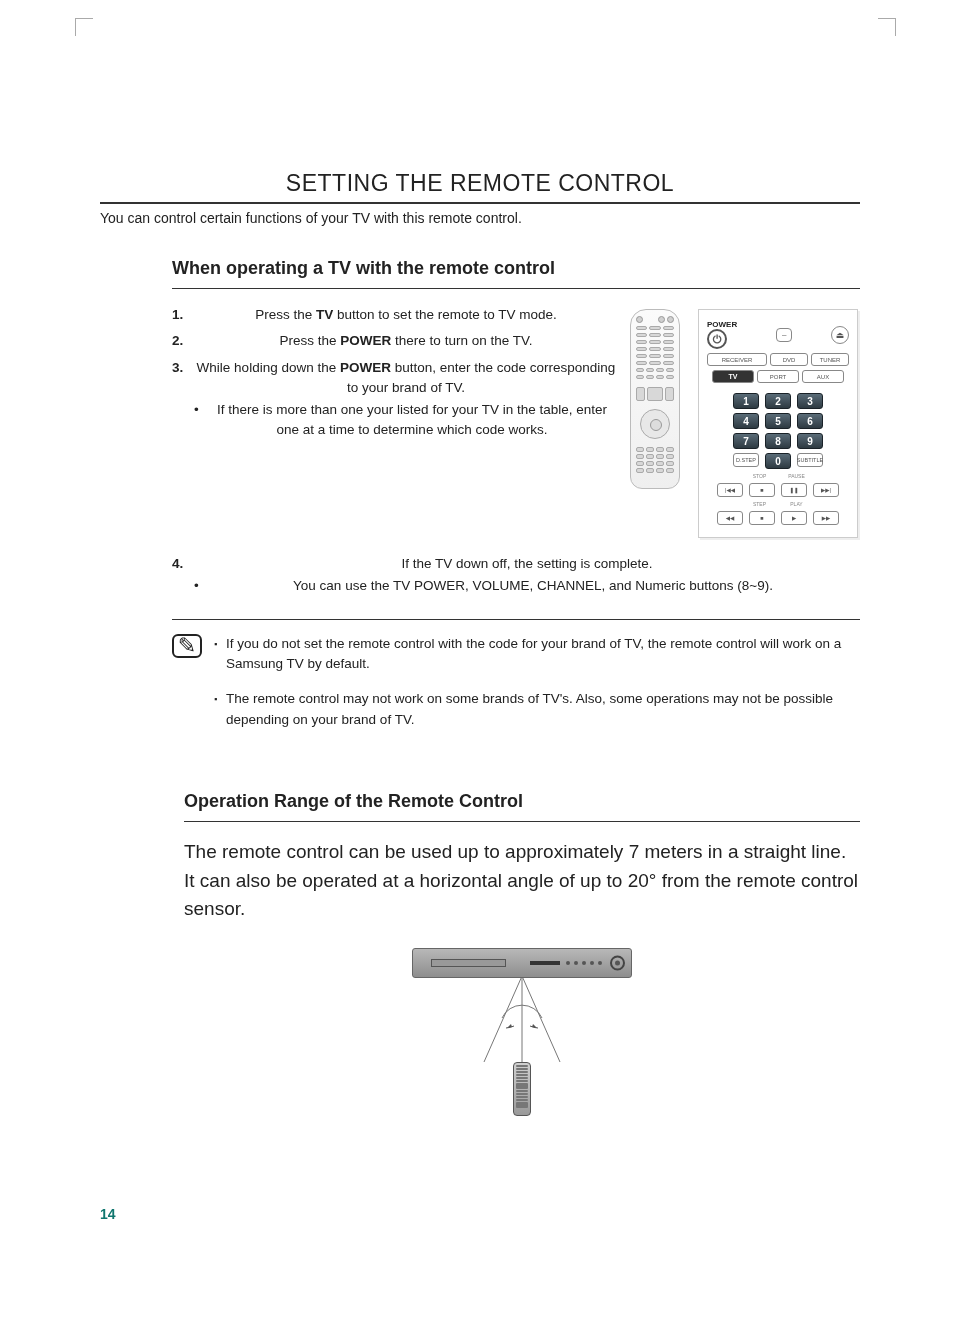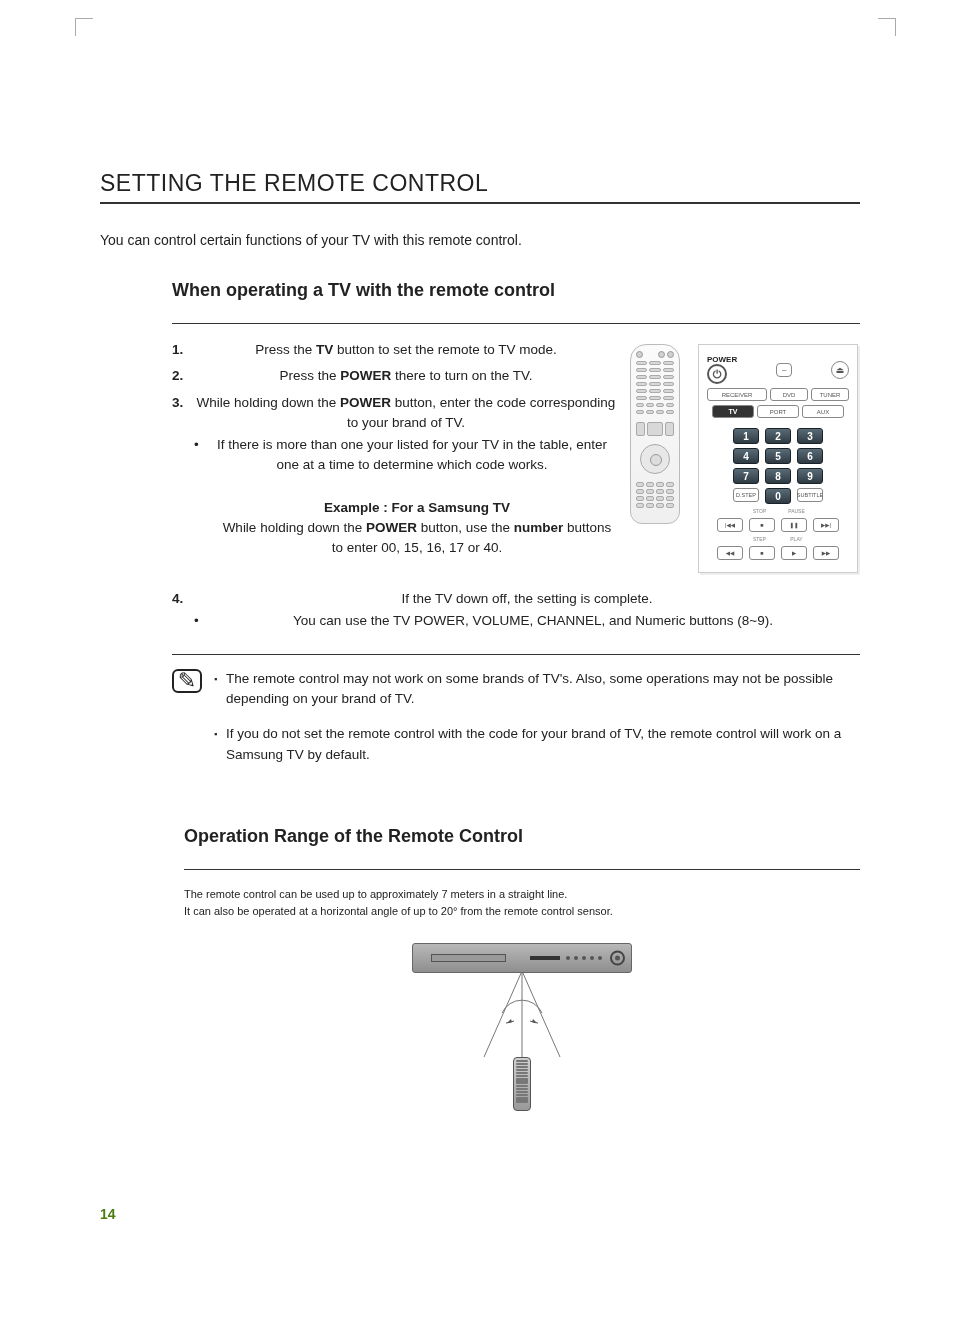--- a/index.html
+++ b/index.html
@@ -24,35 +24,36 @@
       top: 18px;
     }
     .crop-tl { left: 75px; border-left: 1px solid #aaa; border-top: 1px solid #aaa; }
     .crop-tr { right: 58px; border-right: 1px solid #aaa; border-top: 1px solid #aaa; }
     h1.section-title {
       font-size: 23px;
       font-weight: 400;
       letter-spacing: .5px;
       border-bottom: 2px solid #333;
       padding-bottom: 5px;
-      margin-bottom: 28px;
+      margin-bottom: 6px;
+      text-align: center;
     }
     .intro {
       font-size: 14px;
       margin-bottom: 32px;
     }
     .sub {
       margin-left: 72px;
       width: 688px;
     }
     h2.sub-title {
       font-size: 18px;
       font-weight: 700;
       border-bottom: 1px solid #333;
-      padding-bottom: 22px;
+      padding-bottom: 9px;
       margin-bottom: 16px;
     }
     .columns {
       display: flex;
       gap: 12px;
       margin-bottom: 16px;
     }
     .col-left { flex: 1 1 auto; }
     .col-right { flex: 0 0 230px; display: flex; gap: 18px; align-items: flex-start; padding-top: 4px; }
     ol.steps { list-style: none; counter-reset: step; text-align: center; }
@@ -112,21 +113,21 @@
       padding-left: 12px;
     }
     .note-list .nitem::before {
       content: "▪";
       position: absolute;
       left: 0;
       font-size: 9px;
       top: 4px;
     }
     .op-section { margin-top: 46px; margin-left: 12px; }
-    .op-body { font-size: 11px; line-height: 1.5; }
+    .op-body { font-size: 19px; line-height: 1.5; }
     
     .remote-small {
       width: 50px;
       height: 180px;
       background: linear-gradient(#fbfbfb,#efefef);
       border: 1px solid #bbb;
       border-radius: 16px 16px 12px 12px;
       padding: 6px 5px;
       display: flex;
       flex-direction: column;
@@ -251,21 +252,21 @@
       display: flex; flex-direction: column; gap: 1px;
       padding: 2px;
     }
     .mini-remote div { background:#777; height: 2px; border-radius:1px;}
     .mini-remote .bar { height: 6px;}
     .page-num {
       position: absolute;
       left: 100px;
       bottom: 100px;
       font-weight: 700;
-      color: #4d7c0f;
+      color: #0f766e;
       font-size: 14px;
     }
     b { font-weight: 700; }
   </style>
 </head>
 <body>
 
 <div class="crop-tl"></div>
 <div class="crop-tr"></div>
 
@@ -282,26 +283,20 @@
         <ol class="steps">
           <li>
             <span>Press the </span><b>TV</b><span> button to set the remote to TV mode.</span>
           </li>
           <li>
             <span>Press the </span><b>POWER</b><span> there to turn on the TV.</span>
           </li>
           <li>
             <span>While holding down the </span><b>POWER</b><span> button, enter the code corresponding to your brand of TV.</span>
             <div class="bullet">If there is more than one your listed for your TV in the table, enter one at a time to determine which code works.</div>
-            <div class="example">
-              <div class="example-title">Example : For a Samsung TV</div>
-              <div class="example-body">
-                <span>While holding down the </span><b>POWER</b><span> button, use the </span><b>number</b><span> buttons to enter 00, 15, 16, 17 or 40.</span>
-              </div>
-            </div>
           </li>
         </ol>
       </div>
 
       <div class="col-right">
 
         <div class="remote-small">
           <div class="row">
               <div class="circ"></div>
               <div style="flex:1"></div>
@@ -456,22 +451,22 @@
     <ol class="steps step4" start="4" style="counter-reset: step 3;">
       <li>
         <span>If the TV down off, the setting is complete.</span>
         <div class="bullet">You can use the TV POWER, VOLUME, CHANNEL, and Numeric buttons (8~9).</div>
       </li>
     </ol>
 
     <div class="note-box">
       <div class="note-icon">✎</div>
       <div class="note-list">
+        <div class="nitem">If you do not set the remote control with the code for your brand of TV, the remote control will work on a Samsung TV by default.</div>
         <div class="nitem">The remote control may not work on some brands of TV's. Also, some operations may not be possible depending on your brand of TV.</div>
-        <div class="nitem">If you do not set the remote control with the code for your brand of TV, the remote control will work on a Samsung TV by default.</div>
       </div>
     </div>
 
     <div class="op-section">
       <h2 class="sub-title">Operation Range of the Remote Control</h2>
       <p class="op-body">The remote control can be used up to approximately 7 meters in a straight line.</p>
       <p class="op-body">It can also be operated at a horizontal angle of up to 20° from the remote control sensor.</p>
 
       <div class="range-diag">
         <div class="player-unit">

